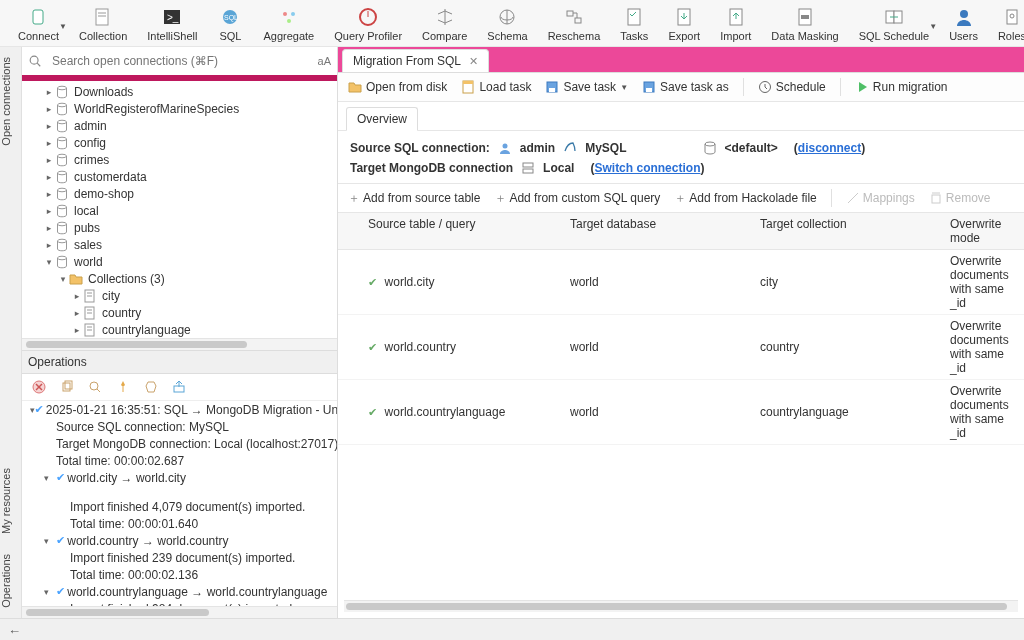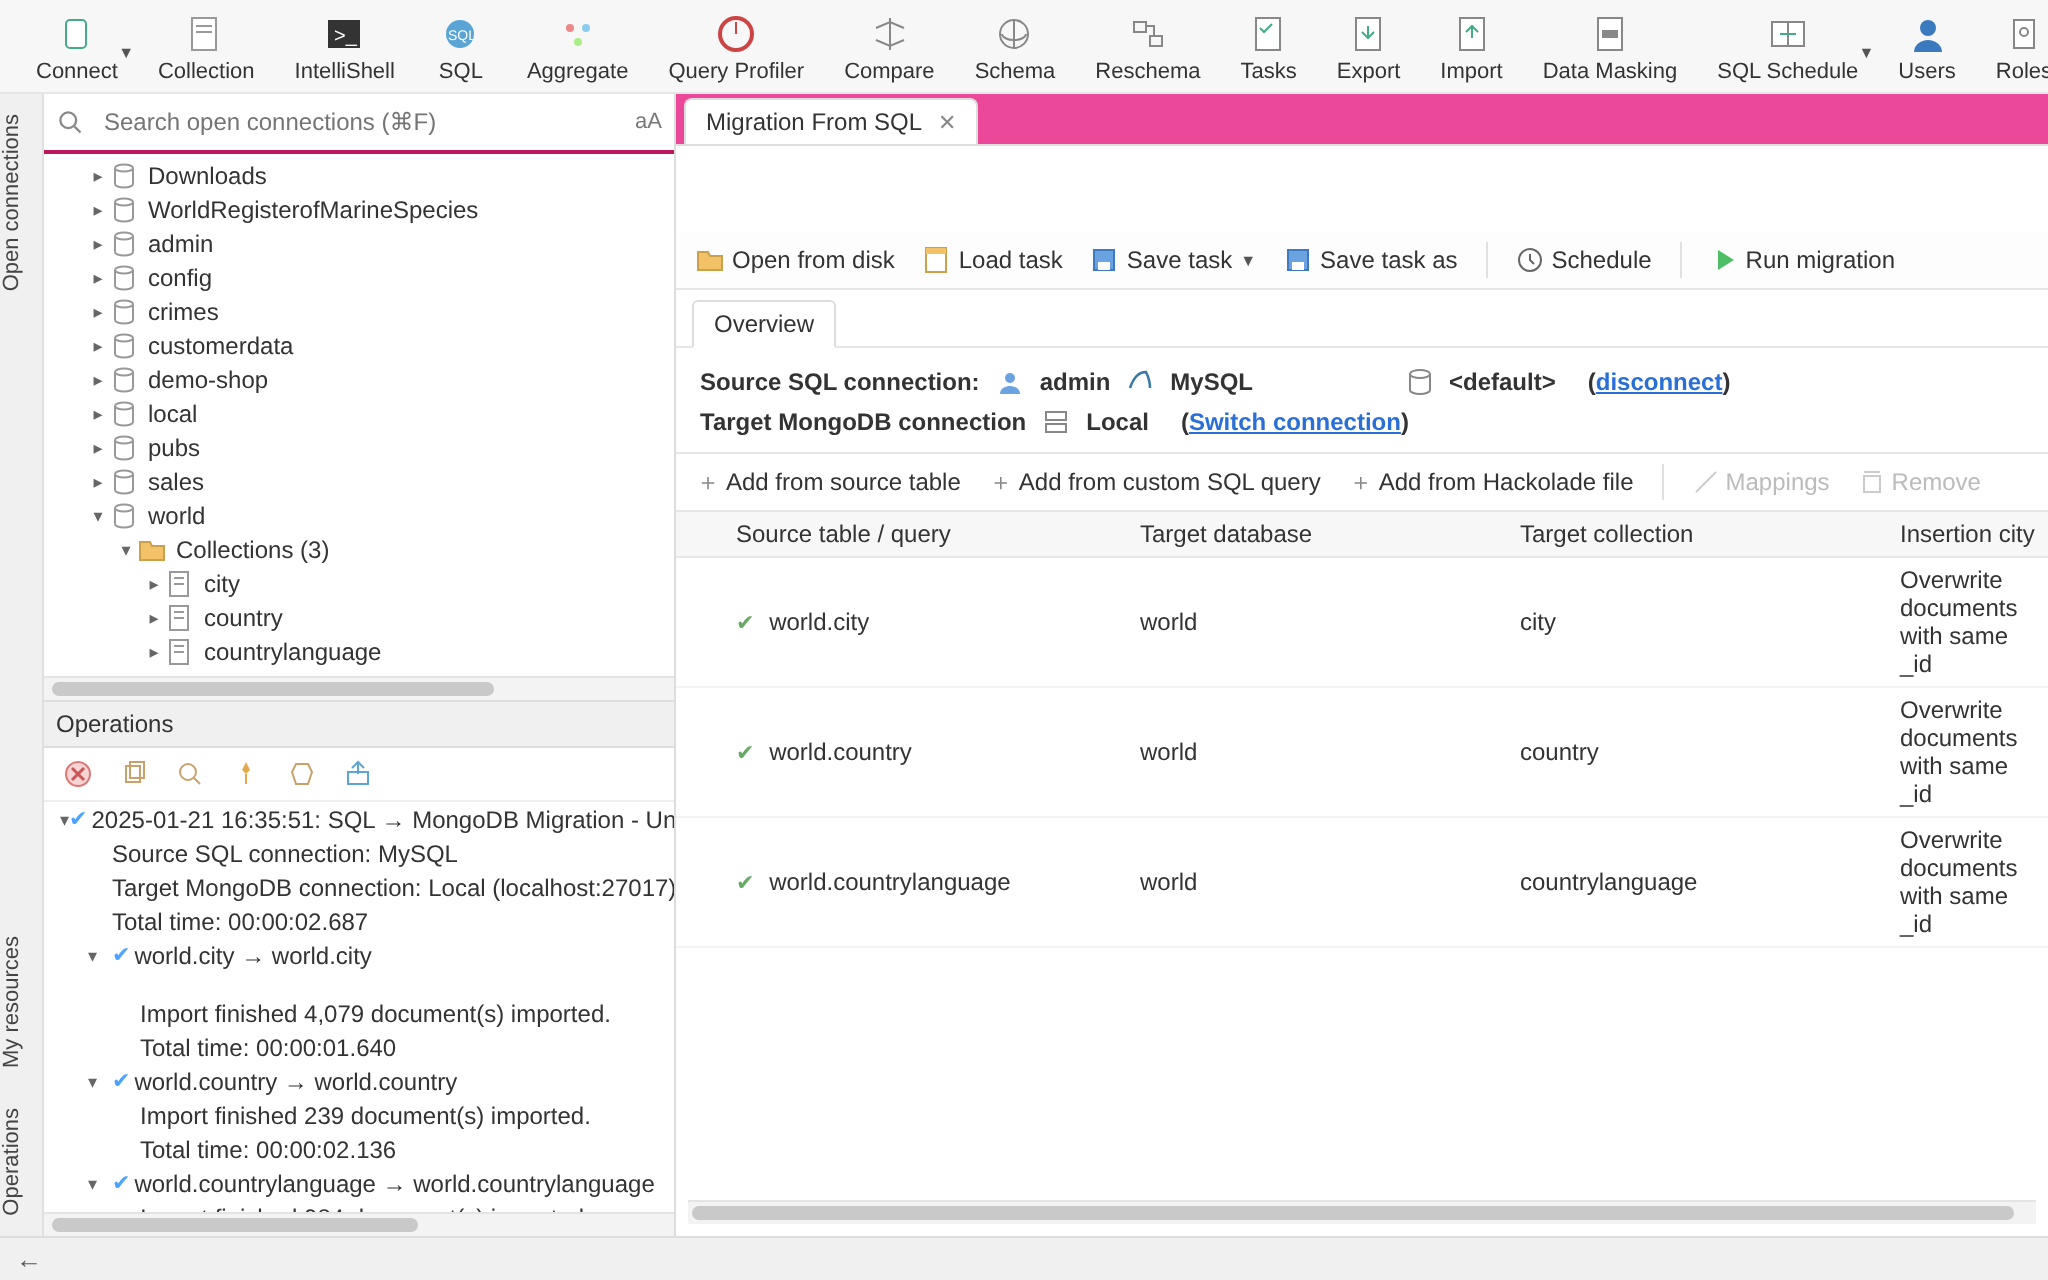--- a/index.html
+++ b/index.html
@@ -7,21 +7,21 @@
 .app { display: flex; flex-direction: column; width: 1024px; height: 640px; }
 .toolbar { display: flex; align-items: flex-start; padding: 6px 8px 4px; background: #f7f7f7; border-bottom: 1px solid #e6e6e6; gap: 0; }
 .tb-item { display: flex; flex-direction: column; align-items: center; padding: 0 10px; cursor: pointer; position: relative; }
 .tb-item .ic { width: 26px; height: 22px; display: flex; align-items: center; justify-content: center; }
 .tb-item .lbl { font-size: 11px; color: #333; margin-top: 2px; white-space: nowrap; }
 .tb-item .dd { position: absolute; right: 2px; top: 16px; font-size: 8px; color: #555; }
 .main { display: flex; flex: 1; min-height: 0; }
 .vtabs-left { width: 22px; background: #f0f0f0; border-right: 1px solid #e0e0e0; display: flex; flex-direction: column; justify-content: space-between; }
 .vtab { writing-mode: vertical-rl; transform: rotate(180deg); font-size: 11px; color: #444; padding: 10px 0; text-align: center; cursor: pointer; }
 .left-panel { width: 316px; display: flex; flex-direction: column; border-right: 1px solid #ddd; background: #fff; min-height: 0; }
-.search-row { display: flex; align-items: center; padding: 4px 6px; border-bottom: 2px solid #be185d; gap: 6px; }
+.search-row { display: flex; align-items: center; padding: 4px 6px; border-bottom: 6px solid #be185d; gap: 6px; }
 .search-row input { flex: 1; border: none; outline: none; font-size: 12px; padding: 3px 4px; color: #888; }
 .search-row .aa { font-size: 11px; color: #777; }
 .tree-wrap { flex: 1; overflow: auto; position: relative; }
 .tree { padding: 2px 0 10px 0; }
 .trow { display: flex; align-items: center; height: 17px; white-space: nowrap; cursor: default; padding-left: 8px; }
 .trow .caret { width: 10px; font-size: 9px; color: #666; display: inline-block; text-align: center; }
 .trow .ic { width: 16px; height: 14px; display: inline-flex; align-items: center; justify-content: center; margin-right: 4px; }
 .trow .txt { font-size: 12px; }
 .hscroll-fake { height: 12px; background: #f3f3f3; border-top: 1px solid #e4e4e4; position: relative; }
 .hscroll-fake .thumb { position: absolute; top: 2px; left: 4px; width: 70%; height: 7px; background: #c9c9c9; border-radius: 4px; }
@@ -32,21 +32,21 @@
 .logrow { display: flex; align-items: center; height: 17px; padding-left: 8px; white-space: nowrap; }
 .logrow .caret { width: 12px; font-size: 9px; color: #666; }
 .logrow .chk { color: #4aa3ff; font-size: 11px; margin-right: 2px; }
 .bottom-bar { height: 22px; background: #f0f0f0; border-top: 1px solid #ddd; display: flex; align-items: center; padding: 0 8px; }
 .back-arr { font-size: 13px; color: #555; }
 
 .right-panel { flex: 1; display: flex; flex-direction: column; background: #fff; min-height: 0; }
 .tabbar { display: flex; align-items: flex-end; height: 26px; background: #ec4899; border-bottom: 1px solid #ddd; padding-left: 4px; }
 .tab { background: #fff; border: 1px solid #ddd; border-bottom: none; padding: 4px 10px; font-size: 12px; border-radius: 4px 4px 0 0; display: flex; align-items: center; gap: 8px; }
 .tab .x { font-size: 11px; color: #888; cursor: pointer; }
-.mig-toolbar { display: flex; align-items: center; gap: 14px; padding: 5px 10px; border-bottom: 1px solid #e6e6e6; background: #fdfdfd; margin-top: 43px; }
+.mig-toolbar { display: flex; align-items: center; gap: 14px; padding: 5px 10px; border-bottom: 1px solid #e6e6e6; background: #fdfdfd; }
 .mig-btn { display: flex; align-items: center; gap: 4px; font-size: 12px; cursor: pointer; }
 .mig-btn .dd { font-size: 8px; color: #555; }
 .sep { width: 1px; height: 18px; background: #e0e0e0; }
 .overview-tab-row { padding: 4px 8px 0; background: #fff; border-bottom: 1px solid #e6e6e6; }
 .ov-tab { display: inline-block; background: #fff; border: 1px solid #ddd; border-bottom-color: #fff; padding: 4px 10px; font-size: 12px; border-radius: 3px 3px 0 0; position: relative; top: 1px; }
 .conn-block { padding: 8px 12px 6px; font-size: 12px; border-bottom: 1px solid #e6e6e6; background: #fff; font-weight: bold; }
 .conn-row { display: flex; align-items: center; gap: 8px; height: 18px; }
 .conn-row .lbl { color: #333; }
 .link { color: #2a6fd6; text-decoration: underline; cursor: pointer; }
 .mig-actions { display: flex; align-items: center; gap: 14px; padding: 5px 10px; border-bottom: 1px solid #e6e6e6; font-size: 12px; }
@@ -620,21 +620,21 @@
             </svg>
             <span>Remove</span>
           </span>
       </div>
 
       <div class="tbl">
         <div class="thdr">
           <div class="th c1">Source table / query</div>
           <div class="th c2">Target database</div>
           <div class="th c3">Target collection</div>
-          <div class="th c4">Insertion city</div>
+          <div class="th c4">Overwrite mode</div>
         </div>
         <div id="tblbody">
             <div class="trw">
               <div class="td c1"><span class="chk" style="color:#6a6">✔</span> <span>world.city</span></div>
               <div class="td c2">world</div>
               <div class="td c3">city</div>
               <div class="td c4">Overwrite documents with same _id</div>
             </div>
             <div class="trw">
               <div class="td c1"><span class="chk" style="color:#6a6">✔</span> <span>world.country</span></div>

